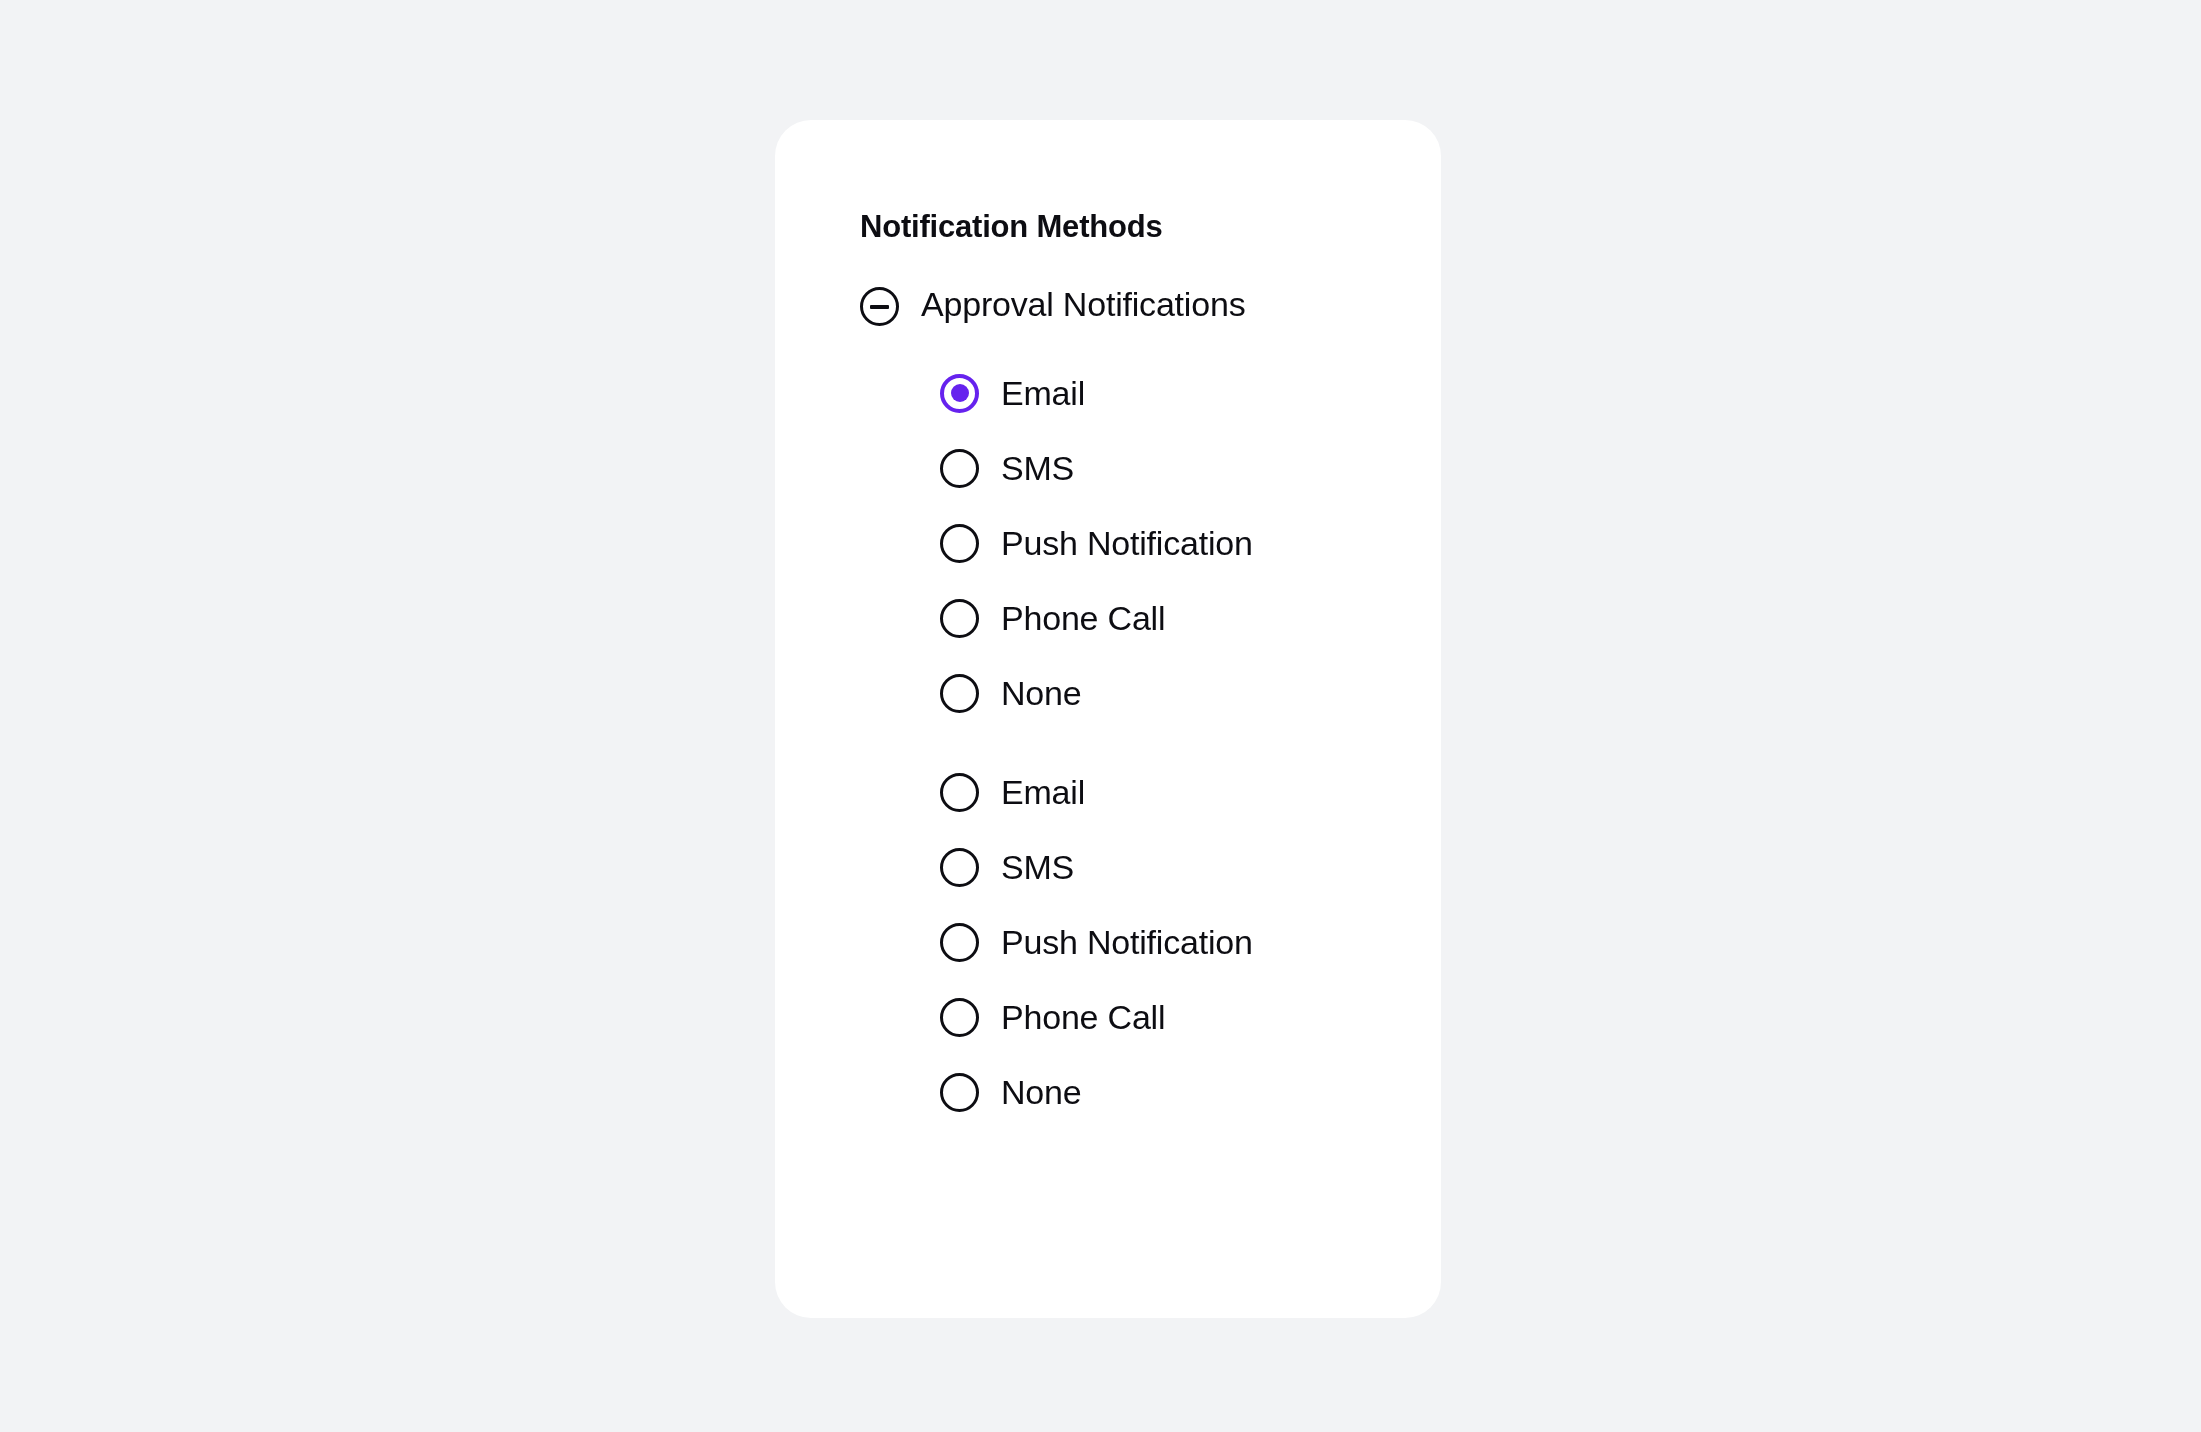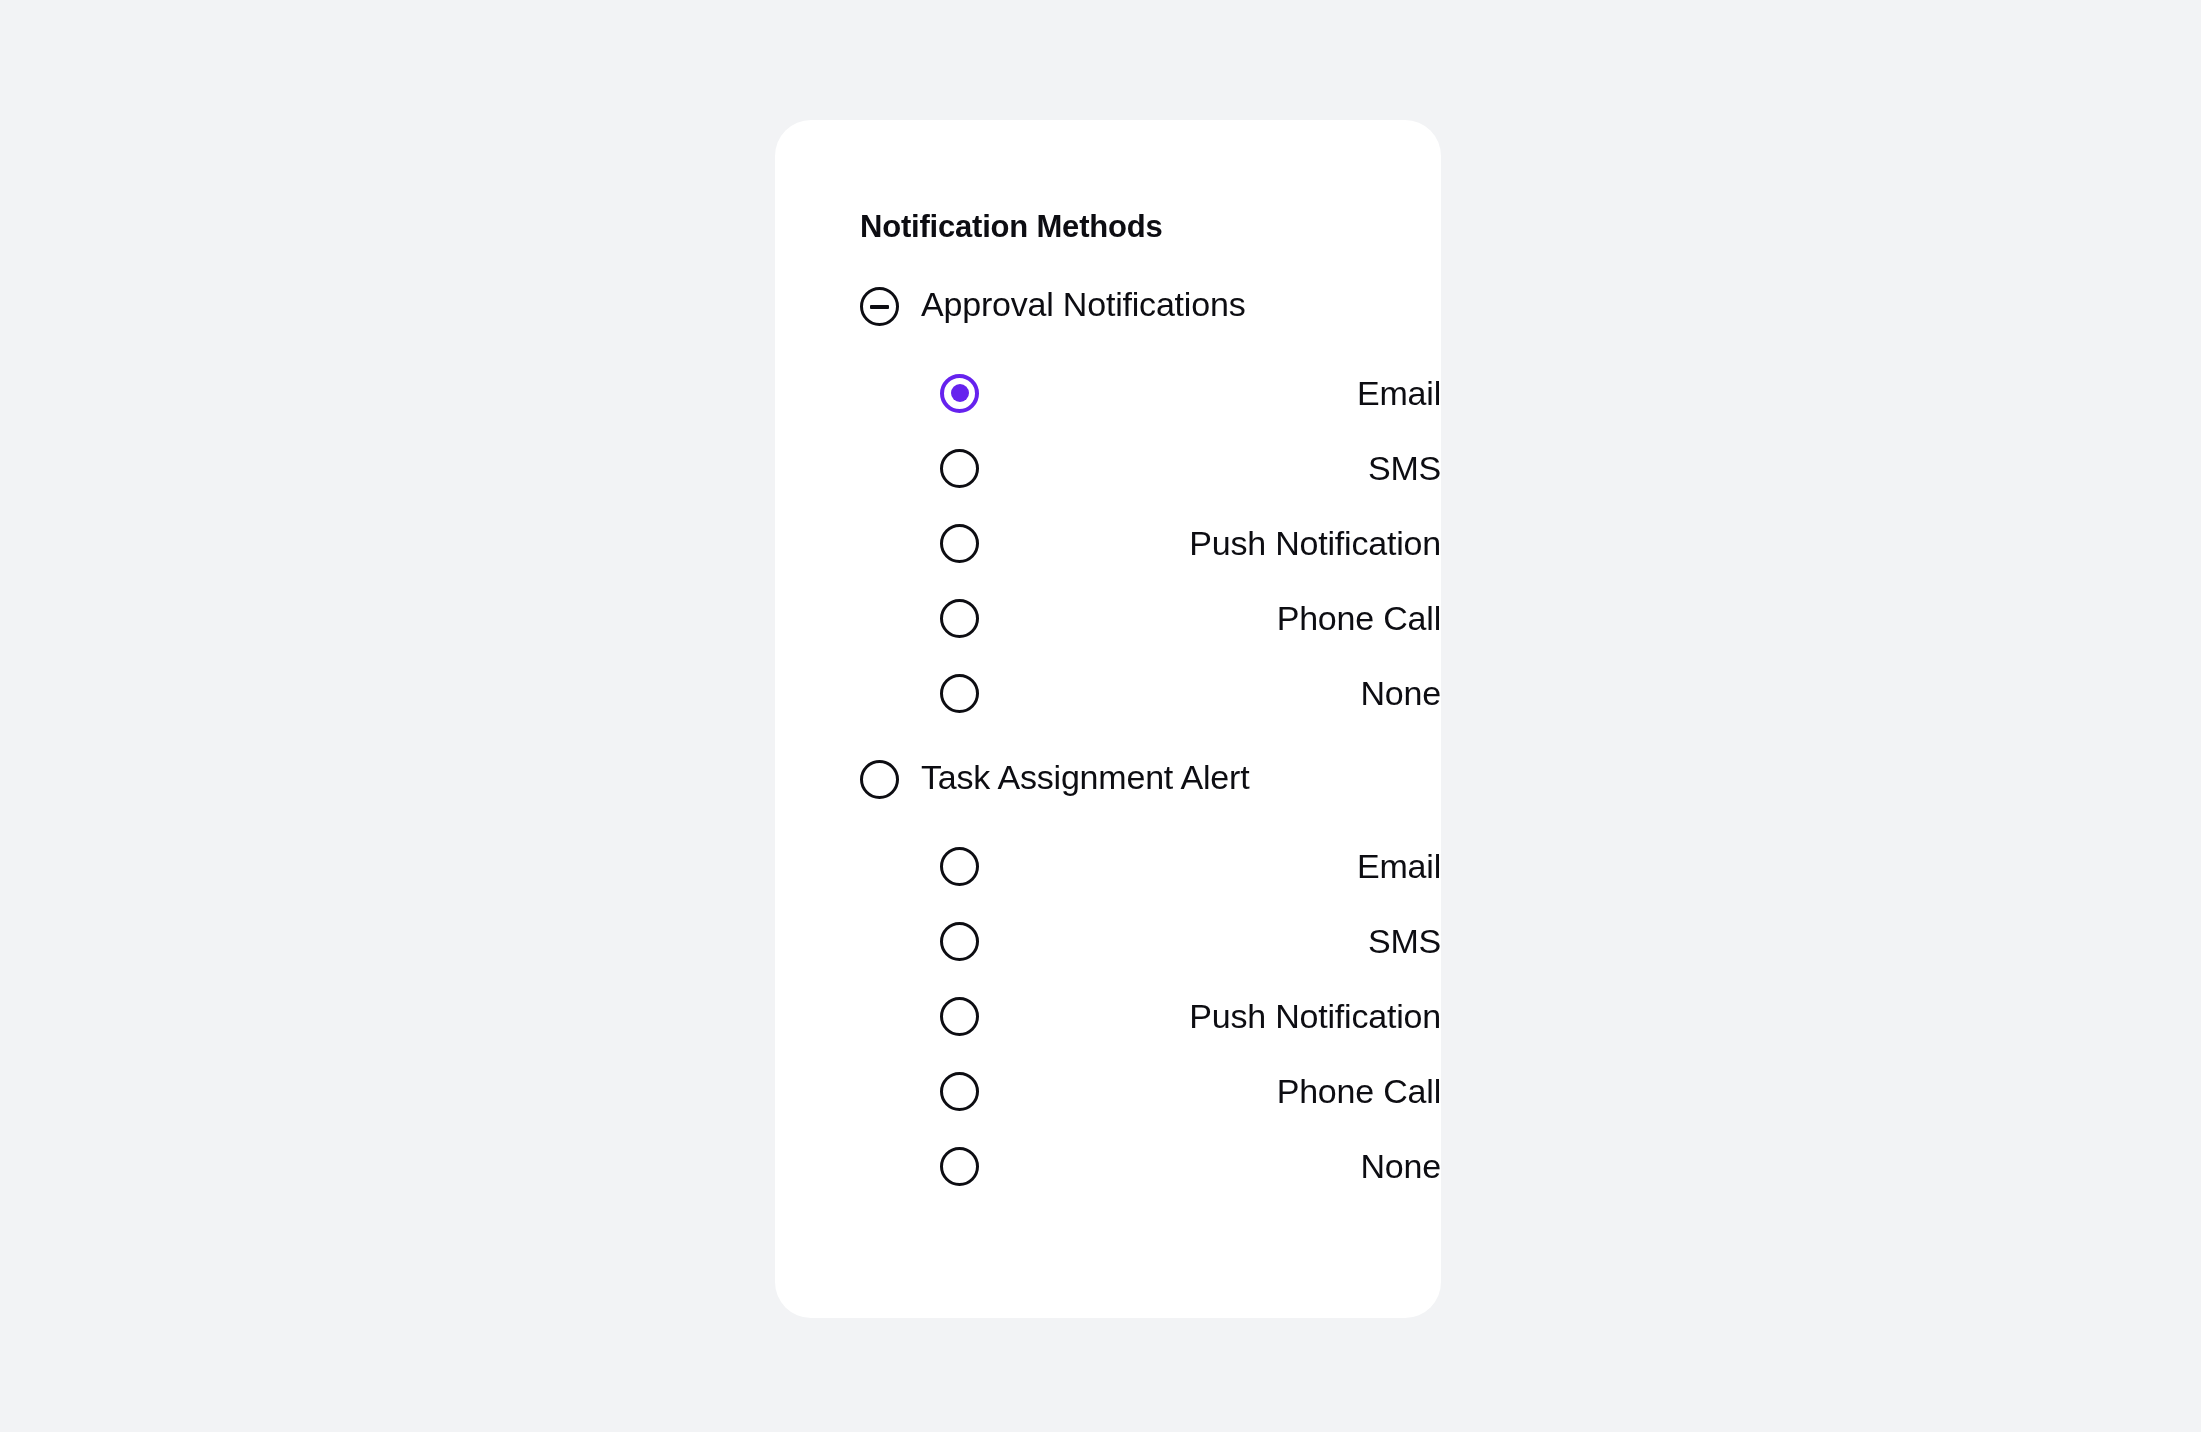--- a/index.html
+++ b/index.html
@@ -76,21 +76,20 @@
     margin-top: 12px;
   }
 
   .option-row {
     display: flex;
     align-items: center;
     height: 64px;
     padding-left: 165px;
     gap: 22px;
     margin-top: 11px;
-    justify-content: space-between;
   }
 
   .option-row:first-child { margin-top: 0; }
 
   .option-label {
     font-size: 34px;
     font-weight: 400;
     color: #0d0d12;
     letter-spacing: -0.2px;
     line-height: 1;
@@ -185,24 +184,20 @@
             <div class="option-row">
               <span class="radio"></span>
               <span class="option-label">None</span>
             </div>
 
           </div>
         </div>
 
         <div class="group">
 
-          <div class="group-header">
-            <span class="radio"></span>
-            <span class="group-label">Task Assignment Alert</span>
-          </div>
 
           <div class="options">
 
             <div class="option-row">
               <span class="radio"></span>
               <span class="option-label">Email</span>
             </div>
 
             <div class="option-row">
               <span class="radio"></span>

